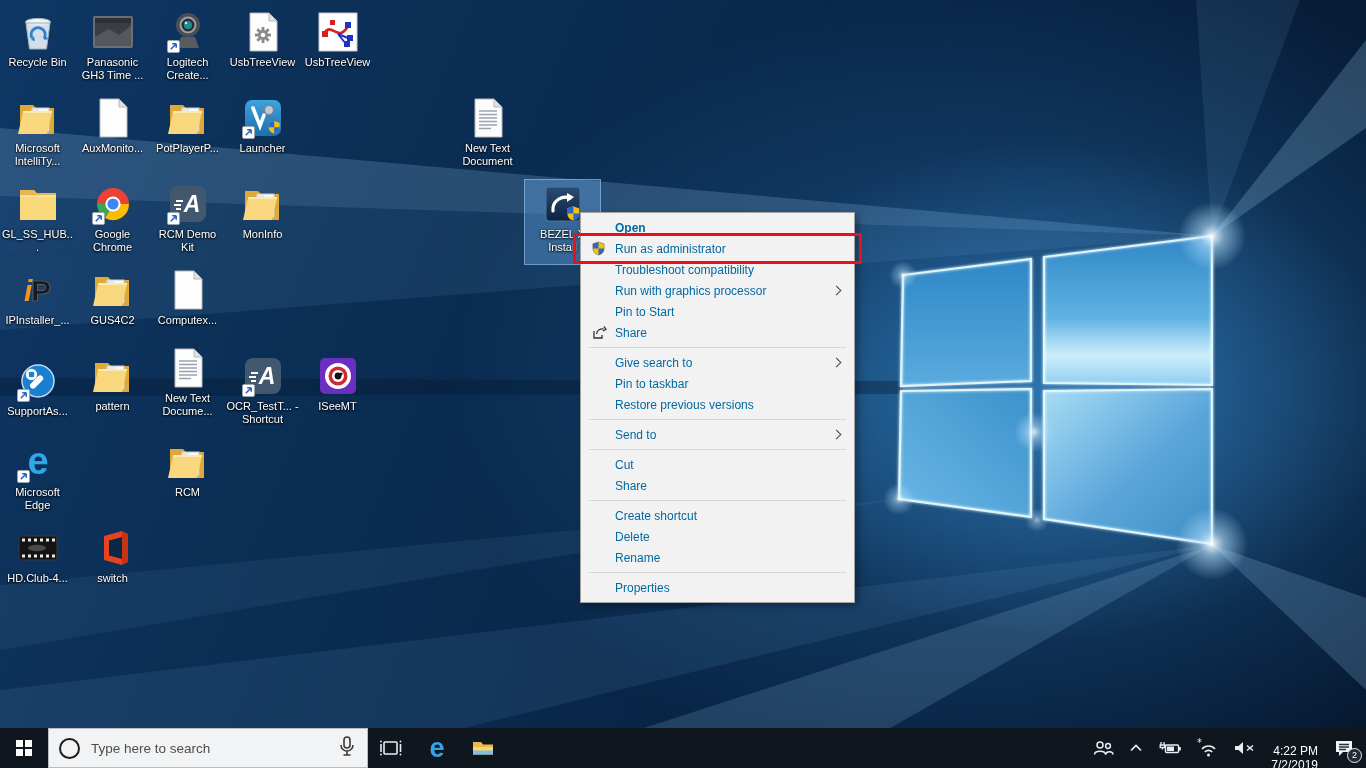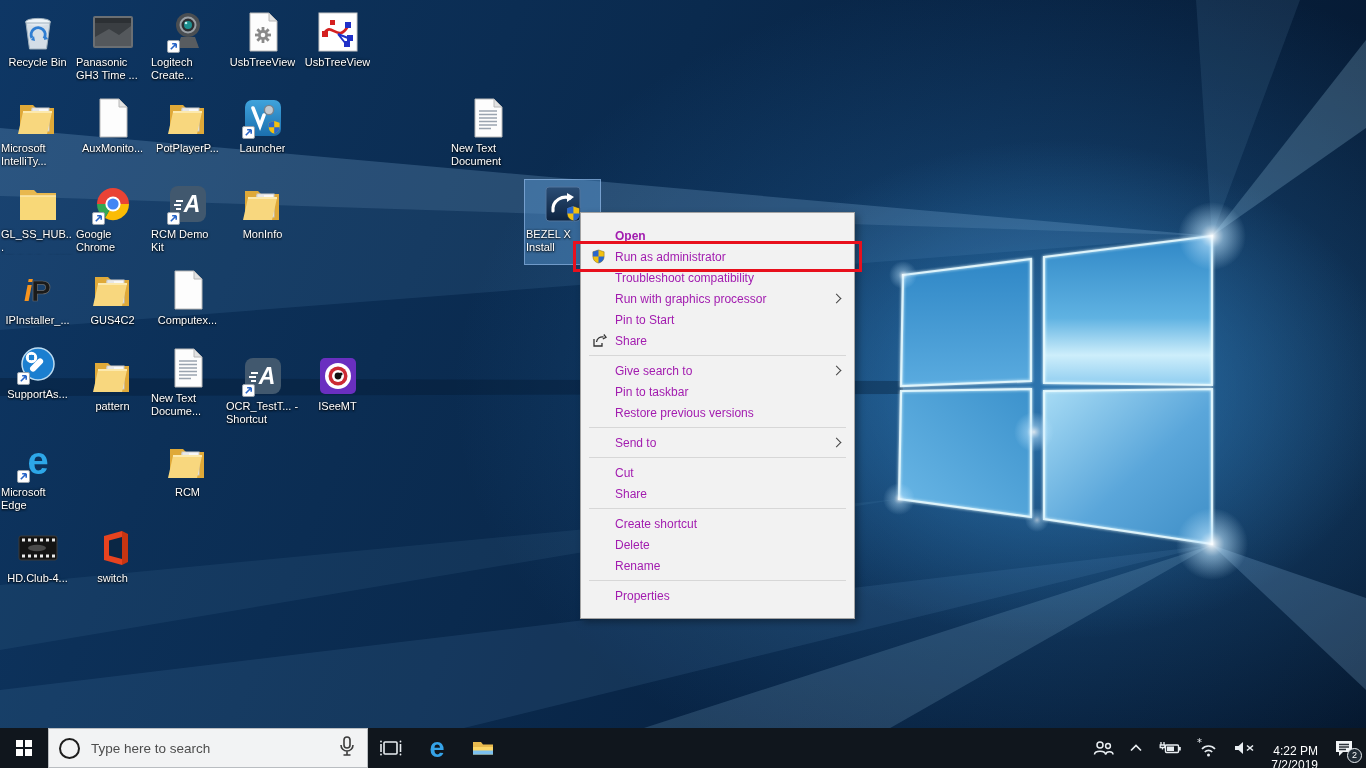--- a/index.html
+++ b/index.html
@@ -11,25 +11,25 @@
       linear-gradient(112deg,#0e3765 0%,#0c3058 20%,#0a2a4e 42%,#082343 62%,#061b35 82%,#041429 100%);
   }
   .wallpaper{position:absolute;left:0;top:0;z-index:1;}
   
   .icons-layer{position:absolute;left:0;top:0;right:0;bottom:40px;z-index:10;}
   .desk-icon{position:absolute;width:75px;height:84px;display:flex;flex-direction:column;align-items:center;padding-top:2px;box-sizing:border-box;cursor:default;}
   .desk-icon.selected{background:rgba(98,161,222,.42);outline:1px solid rgba(160,205,255,.65);}
   .di-img{width:44px;height:44px;position:relative;display:flex;align-items:center;justify-content:center;flex:none;}
   .di-img svg{display:block;}
   .shortcut-overlay{position:absolute;left:1px;bottom:1px;width:13px;height:13px;background:#fff;border:1px solid #9aa4ae;border-radius:2px;box-sizing:border-box;display:flex;align-items:center;justify-content:center;}
-  .di-label{margin-top:2px;font-size:11px;line-height:13px;color:#fff;max-width:73px;max-height:27px;overflow:hidden;
+  .di-label{margin-top:2px;font-size:11px;line-height:13px;color:#fff;text-align:center;max-width:73px;max-height:27px;overflow:hidden;
     text-shadow:0 1px 2px rgba(0,0,0,.95),0 0 3px rgba(0,0,0,.7);word-wrap:break-word;}
   
   .context-menu{position:absolute;left:580px;top:212px;width:275px;box-sizing:border-box;background:#f2f2f2;
-    border:1px solid #a3a3a3;box-shadow:3px 3px 7px rgba(0,0,0,.35);padding:12px 0;z-index:40;font-size:12px;color:#a21caf;}
+    border:1px solid #a3a3a3;box-shadow:3px 3px 7px rgba(0,0,0,.35);padding:4px 0;z-index:40;font-size:12px;color:#0369a1;}
   .menu-item{position:relative;height:21px;display:flex;align-items:center;padding:0 12px 0 10px;}
   .menu-item.bold .mi-label{font-weight:bold;}
   .mi-icon{width:24px;flex:none;display:flex;align-items:center;}
   .mi-label{flex:1;white-space:nowrap;}
   .mi-chevron{width:6px;height:6px;border-right:1.5px solid #444;border-top:1.5px solid #444;transform:rotate(45deg);flex:none;margin-right:2px;}
   .menu-sep{height:1px;background:#d7d7d7;margin:4px 8px;}
   .menu-item.highlighted::after{content:"";position:absolute;left:-8px;right:-8px;top:-5px;bottom:-5px;border:3px solid #e8101d;pointer-events:none;}
   
   .taskbar{position:absolute;left:0;bottom:0;width:1366px;height:40px;background:#10161d;z-index:60;display:flex;align-items:stretch;}
   .tb-btn{border:none;background:transparent;width:46px;display:flex;align-items:center;justify-content:center;padding:0;}
@@ -364,21 +364,21 @@
       </div>
       <div class="desk-icon" style="left: 150px; top: 266px;">
         <div class="di-img">
           <svg width="36" height="42" viewBox="0 0 36 42">
             <path d="M5 2 h19 l8 8 v30 H5 Z" fill="#fdfdfd" stroke="#b8b8b8"></path>
             <path d="M24 2 l8 8 h-8 Z" fill="#e2e2e2" stroke="#b8b8b8"></path>
           </svg>
         </div>
         <div class="di-label">Computex...</div>
       </div>
-      <div class="desk-icon" style="left: 0px; top: 340px;">
+      <div class="desk-icon" style="left: 0px; top: 357px;">
         <div class="di-img">
           <svg width="40" height="40" viewBox="0 0 40 40">
             <circle cx="20" cy="20" r="16" fill="#1b7fd0" stroke="#bcdcf2" stroke-width="1.5"></circle>
             <rect x="16" y="14" width="6" height="16" rx="3" fill="#fff" transform="rotate(45 20 21)"></rect>
             <circle cx="13.5" cy="13.5" r="4.2" fill="none" stroke="#fff" stroke-width="3"></circle>
             <rect x="11" y="11" width="5" height="5" fill="#1b7fd0"></rect>
           </svg>
           <span class="shortcut-overlay">
             <svg width="9" height="9" viewBox="0 0 10 10">
               <path d="M2 8 L8 2 M8 2 H3.5 M8 2 V6.5" fill="none" stroke="#2a66c8" stroke-width="1.8"></path>

